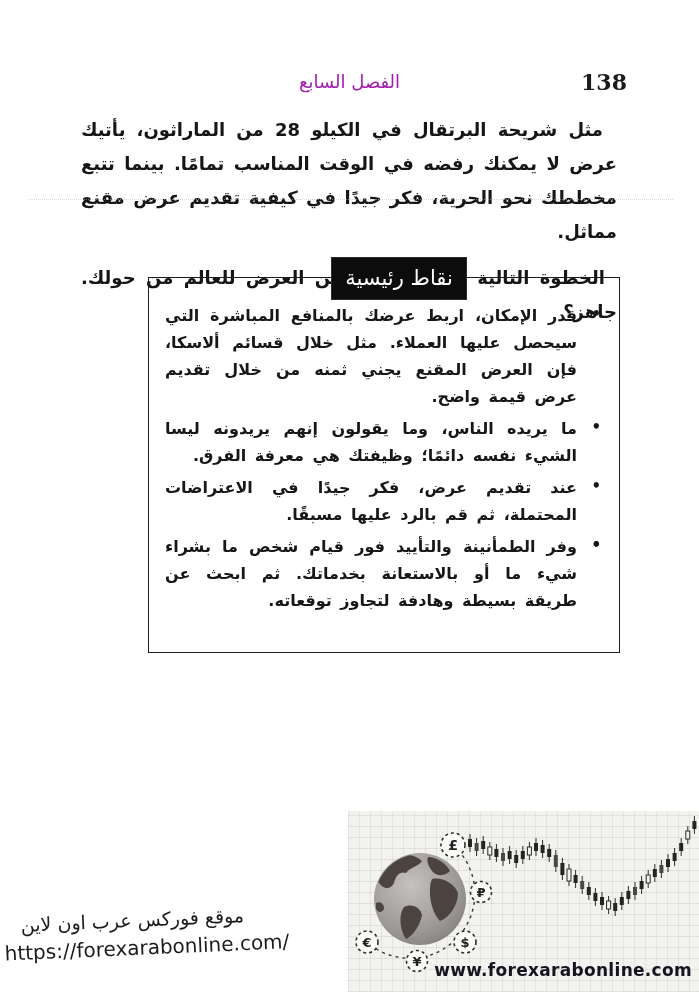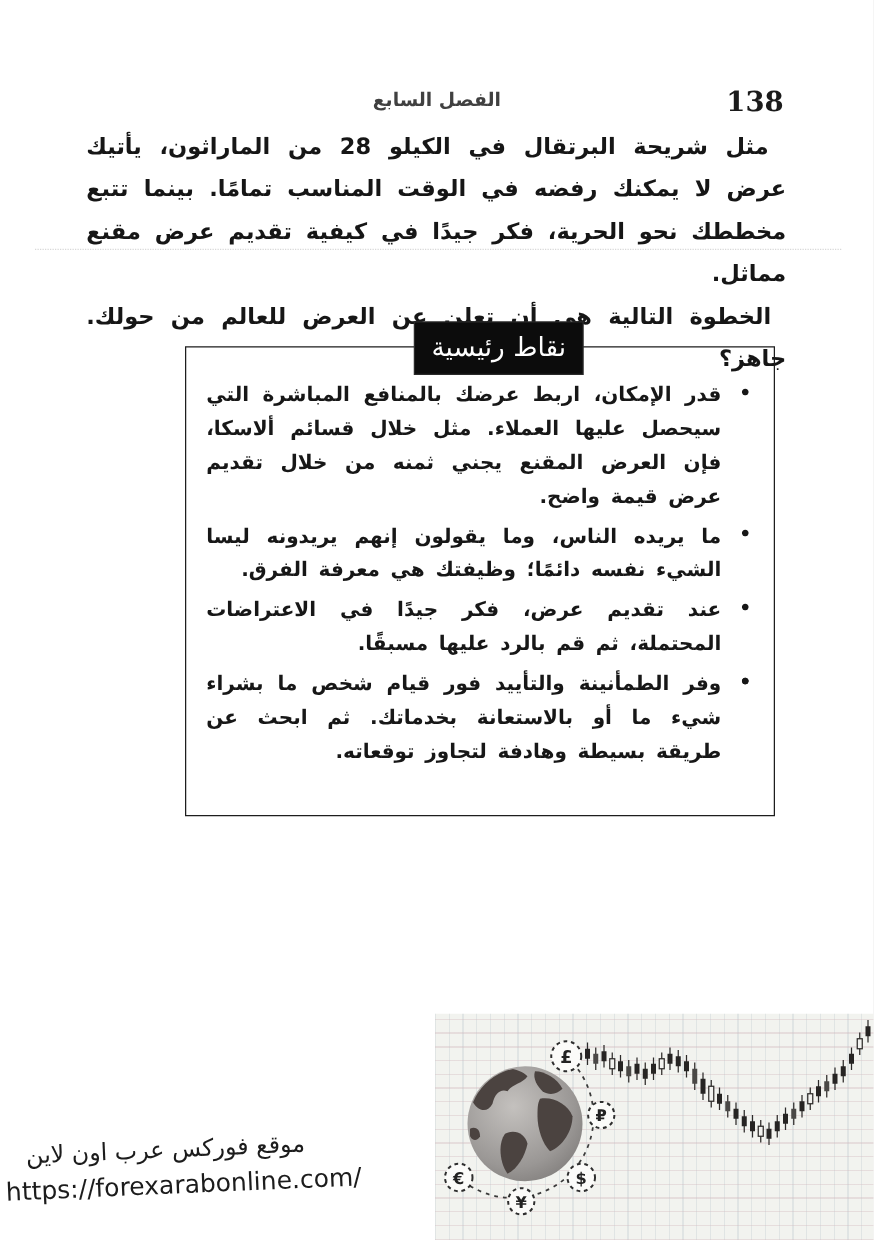--- a/index.html
+++ b/index.html
@@ -3,29 +3,29 @@
 <meta charset="utf-8">
 <style>
   html,body{margin:0;padding:0;background:#e8e8e8;}
   .page{
     position:relative; width:699px; height:992px; margin:0 auto;
     background:#ffffff; overflow:hidden;
     font-family:"DejaVu Sans", sans-serif; color:#161616;
   }
   
   .header{position:absolute; top:71px; left:0; right:0; height:24px;}
-  .chapter{display:block; text-align:center; font-weight:bold; font-size:15px; color:#404040;}
+  .chapter{display:block; text-align:center; font-weight:normal; font-size:18px; color:#a21caf;}
   .pagenum{position:absolute; right:72px; top:-2px; font-family:"DejaVu Serif", serif; font-weight:bold; font-size:22px; color:#1b1b1b;}
   
   .body-text{
     position:absolute; top:101px; right:70px; left:69px;
     direction:rtl; text-align:justify;
     font-weight:bold; font-size:18px; line-height:34px; word-spacing:2px;
   }
-  .body-text p{margin:0;}
+  .body-text p{margin:12px;}
   .body-text .p1{text-indent:14px;}
   .body-text .p2{text-indent:12px;}
   
   .artifact-line{position:absolute; top:199px; left:28px; right:26px; border-top:1px dotted #b9b9b9; opacity:.55;}
   
   .kp-box{
     position:absolute; left:148px; top:277px; width:472px; height:376px;
     border:1.5px solid #1d1d1d; box-sizing:border-box; overflow:hidden;
     direction:rtl;
   }
@@ -206,20 +206,21 @@
         <text x="133" y="86" text-anchor="middle" font-size="13" font-weight="bold" fill="#222">₽</text>
         <circle cx="117" cy="131" r="11" fill="#fbfbf9" stroke="#2e2e2e" stroke-width="1.6" stroke-dasharray="3 3"></circle>
         <text x="117" y="136" text-anchor="middle" font-size="13" font-weight="bold" fill="#222">$</text>
         <circle cx="69" cy="150" r="10.5" fill="#fbfbf9" stroke="#2e2e2e" stroke-width="1.6" stroke-dasharray="3 3"></circle>
         <text x="69" y="155" text-anchor="middle" font-size="13" font-weight="bold" fill="#222">¥</text>
         <circle cx="19" cy="131" r="11" fill="#fbfbf9" stroke="#2e2e2e" stroke-width="1.6" stroke-dasharray="3 3"></circle>
         <text x="19" y="136" text-anchor="middle" font-size="13" font-weight="bold" fill="#222">€</text>
       </g>
     </svg>
 
+    <div class="brand-url">www.forexarabonline.com</div>
   </div>
 
   <div class="side-note">
     <div class="ar">موقع فوركس عرب اون لاين</div>
     <div class="url">https://forexarabonline.com/</div>
   </div>
 
 </div>
 
 </body></html>

